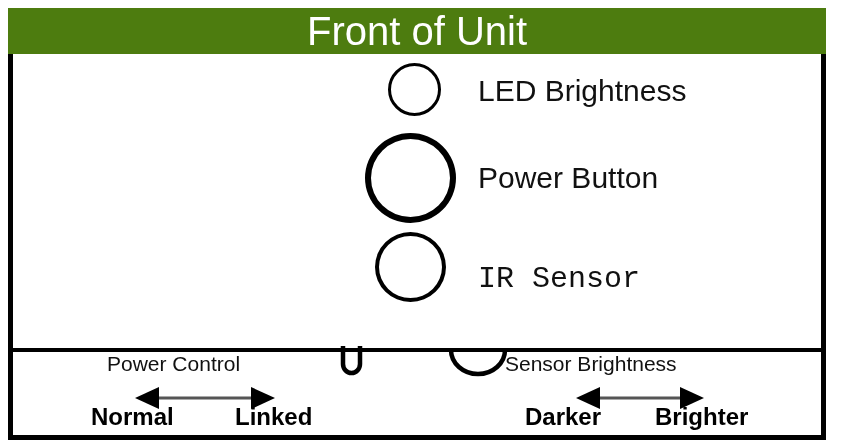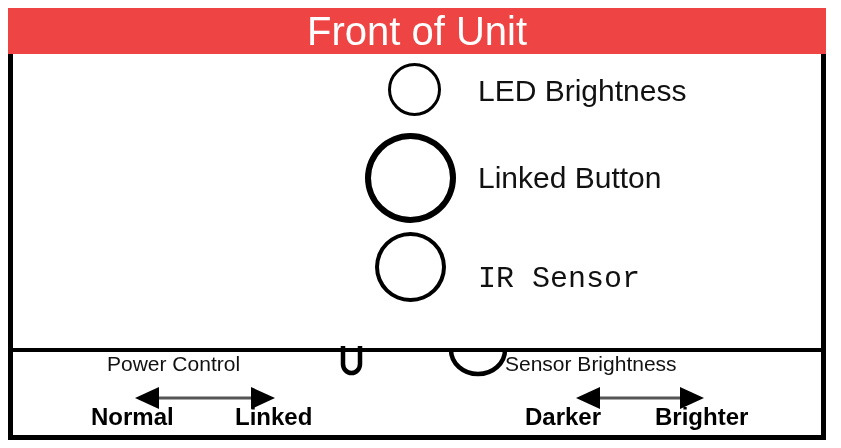--- a/index.html
+++ b/index.html
@@ -33,21 +33,21 @@
     background: #ffffff;
   }
 
   
   .title-bar {
     position: absolute;
     left: 8px;
     top: 8px;
     width: 818px;
     height: 46px;
-    background: #ef4444;
+    background: #4d7c0f;
     display: flex;
     align-items: center;
     justify-content: center;
     box-sizing: border-box;
   }
   .title-bar .title-text {
     color: #ffffff;
     font-size: 40px;
     line-height: 1;
     letter-spacing: 0px;
@@ -170,21 +170,21 @@
 
   <div class="face-area">
 
     <div class="indicator led">
       <div class="circle"></div>
       <span class="ind-label">LED Brightness</span>
     </div>
 
     <div class="indicator pwr">
       <div class="circle"></div>
-      <span class="ind-label">Linked Button</span>
+      <span class="ind-label">Power Button</span>
     </div>
 
     <div class="indicator ir">
       <div class="circle"></div>
       <span class="ind-label">IR Sensor</span>
     </div>
 
   </div>
 
   <div class="divider"></div>

